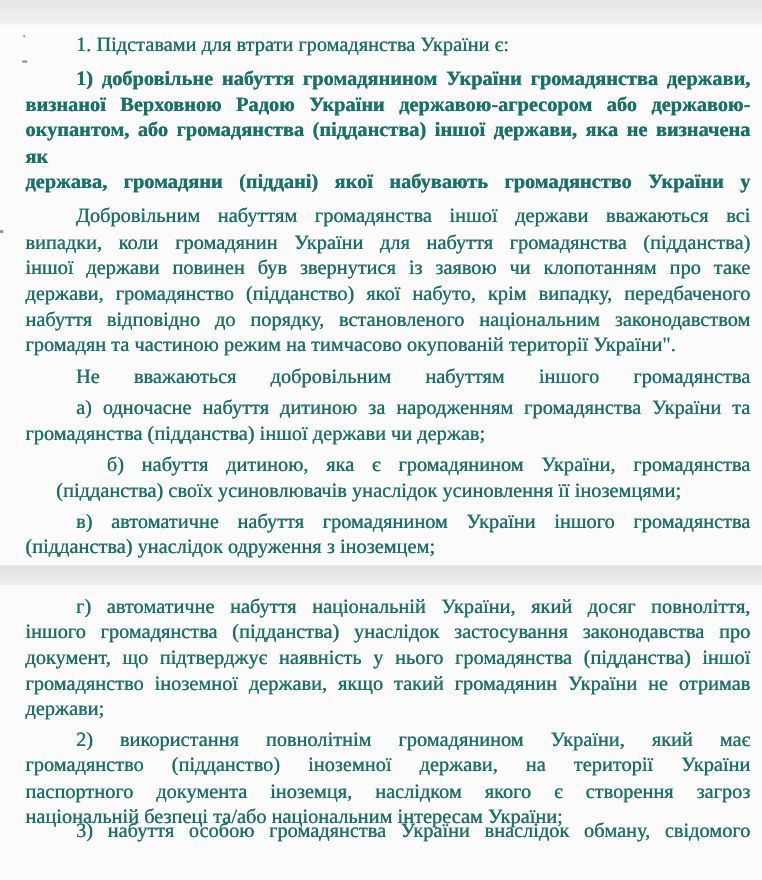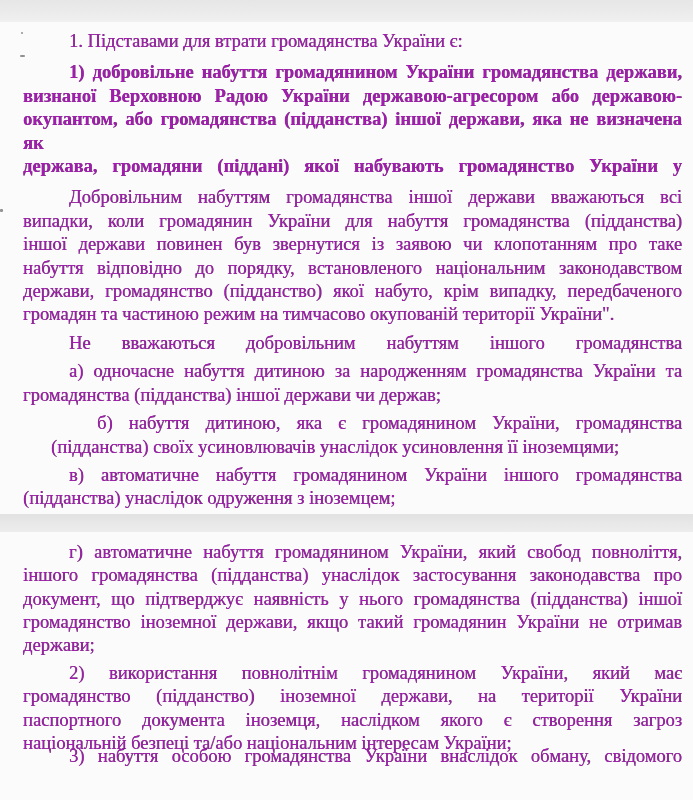--- a/index.html
+++ b/index.html
@@ -7,21 +7,21 @@
     padding: 0;
     background: #ffffff;
   }
   .page {
     position: relative;
     width: 693px;
     height: 800px;
     overflow: hidden;
     background: #fbfbfb;
     font-family: "Liberation Serif", "DejaVu Serif", serif;
-    color: #a21caf;
+    color: #0f766e;
   }
   .scan-band-top {
     height: 22px;
     width: 100%;
     background: linear-gradient(#e6e6e6, #f0f0f0);
   }
   .doc-content {
     padding: 8px 11px 0 23px;
   }
   .para {
@@ -74,42 +74,42 @@
       <div class="para b-item-1">
         <div class="line fill first">1) добровільне набуття громадянином України громадянства держави,</div>
         <div class="line fill">визнаної Верховною Радою України державою-агресором або державою-</div>
         <div class="line fill">окупантом, або громадянства (підданства) іншої держави, яка не визначена як</div>
         <div class="line fill">держава, громадяни (піддані) якої набувають громадянство України у</div>
       </div>
       <div class="para b-def-voluntary">
         <div class="line fill first">Добровільним набуттям громадянства іншої держави вважаються всі</div>
         <div class="line fill">випадки, коли громадянин України для набуття громадянства (підданства)</div>
         <div class="line fill">іншої держави повинен був звернутися із заявою чи клопотанням про таке</div>
+        <div class="line fill">держави, громадянство (підданство) якої набуто, крім випадку, передбаченого</div>
         <div class="line fill">набуття відповідно до порядку, встановленого національним законодавством</div>
-        <div class="line fill">держави, громадянство (підданство) якої набуто, крім випадку, передбаченого</div>
         <div class="line">громадян та частиною режим на тимчасово окупованій території України".</div>
       </div>
       <div class="para b-exceptions-intro">
         <div class="line fill first">Не вважаються добровільним набуттям іншого громадянства</div>
       </div>
       <div class="para b-exception-a">
         <div class="line fill first">а) одночасне набуття дитиною за народженням громадянства України та</div>
         <div class="line">громадянства (підданства) іншої держави чи держав;</div>
       </div>
       <div class="para b-exception-b">
         <div class="line fill first">б) набуття дитиною, яка є громадянином України, громадянства</div>
         <div class="line">(підданства) своїх усиновлювачів унаслідок усиновлення її іноземцями;</div>
       </div>
       <div class="para b-exception-v">
         <div class="line fill first">в) автоматичне набуття громадянином України іншого громадянства</div>
         <div class="line">(підданства) унаслідок одруження з іноземцем;</div>
       </div>
       <div class="scan-band-mid"></div>
       <div class="para b-exception-g">
-        <div class="line fill first">г) автоматичне набуття громадянином України, який свобод повноліття,</div>
+        <div class="line fill first">г) автоматичне набуття національній України, який досяг повноліття,</div>
         <div class="line fill">іншого громадянства (підданства) унаслідок застосування законодавства про</div>
         <div class="line fill">документ, що підтверджує наявність у нього громадянства (підданства) іншої</div>
         <div class="line fill">громадянство іноземної держави, якщо такий громадянин України не отримав</div>
         <div class="line">держави;</div>
       </div>
       <div class="para b-item-2">
         <div class="line fill first">2) використання повнолітнім громадянином України, який має</div>
         <div class="line fill">громадянство (підданство) іноземної держави, на території України</div>
         <div class="line fill">паспортного документа іноземця, наслідком якого є створення загроз</div>
         <div class="line">національній безпеці та/або національним інтересам України;</div>

